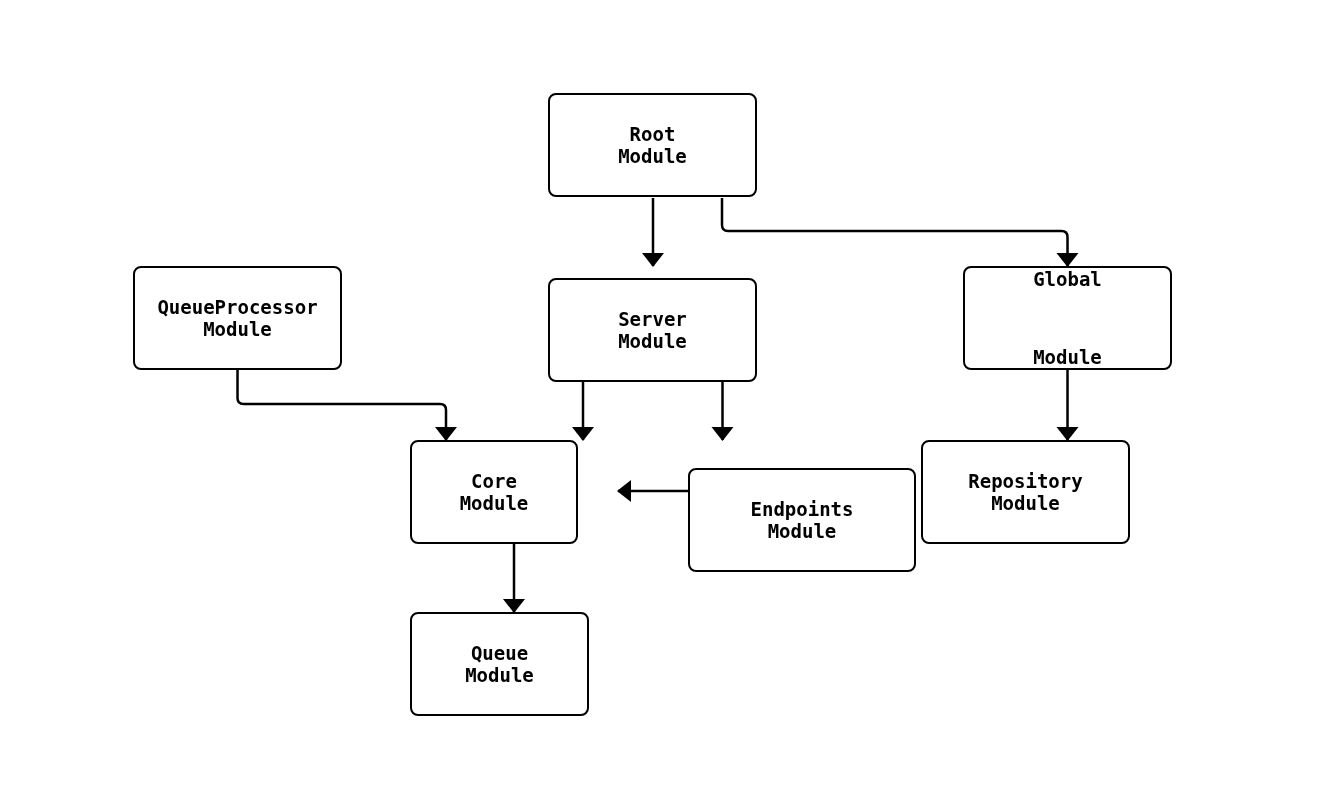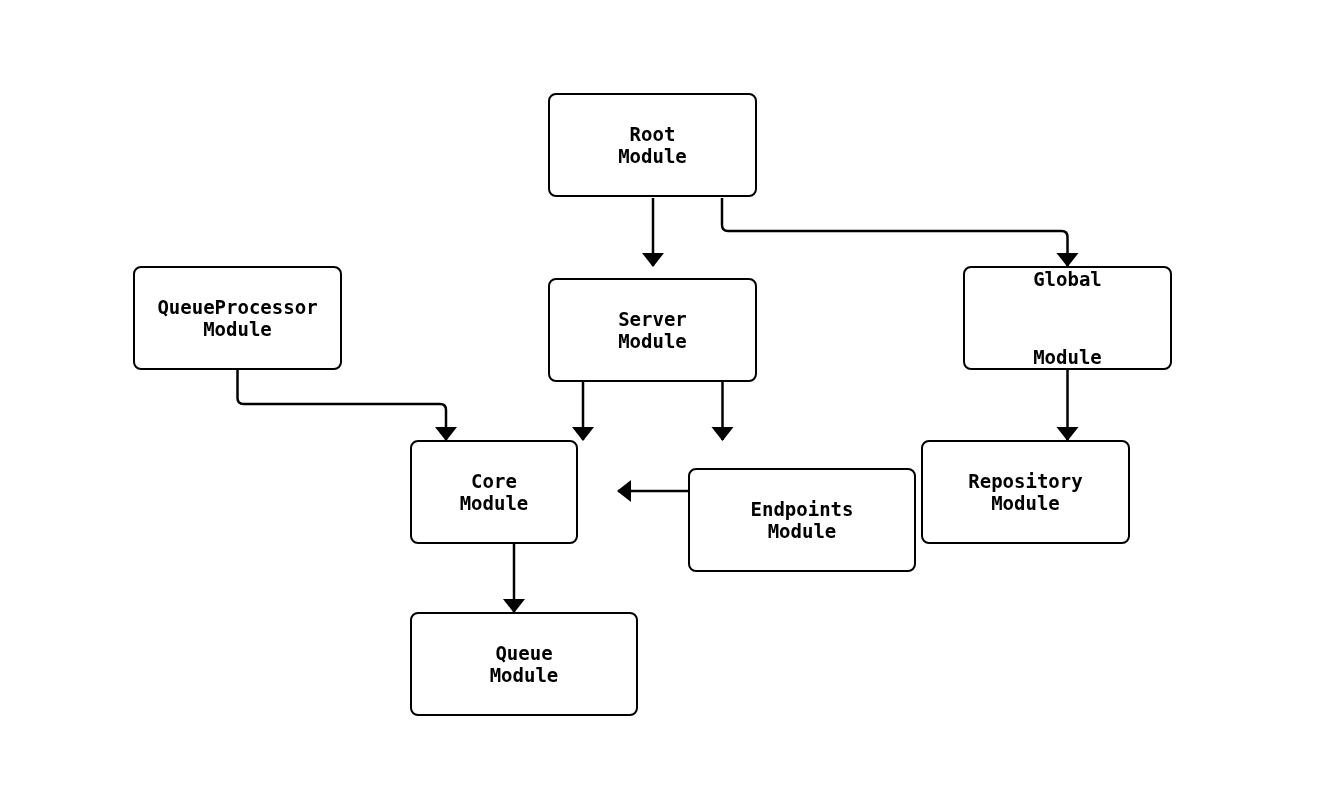--- a/index.html
+++ b/index.html
@@ -106,18 +106,18 @@
   <div class="node" style="left:688px; top:440px; width:228px;margin-top:28px;">
     <span>Endpoints</span>
     <span>Module</span>
   </div>
 
   <div class="node" style="left:921px; top:440px;">
     <span>Repository</span>
     <span>Module</span>
   </div>
 
-  <div class="node" style="left:410px; top:612px; width:228px;">
+  <div class="node" style="left:410px; top:612px; width:179px;">
     <span>Queue</span>
     <span>Module</span>
   </div>
 
 </div>
 
 </body></html>

